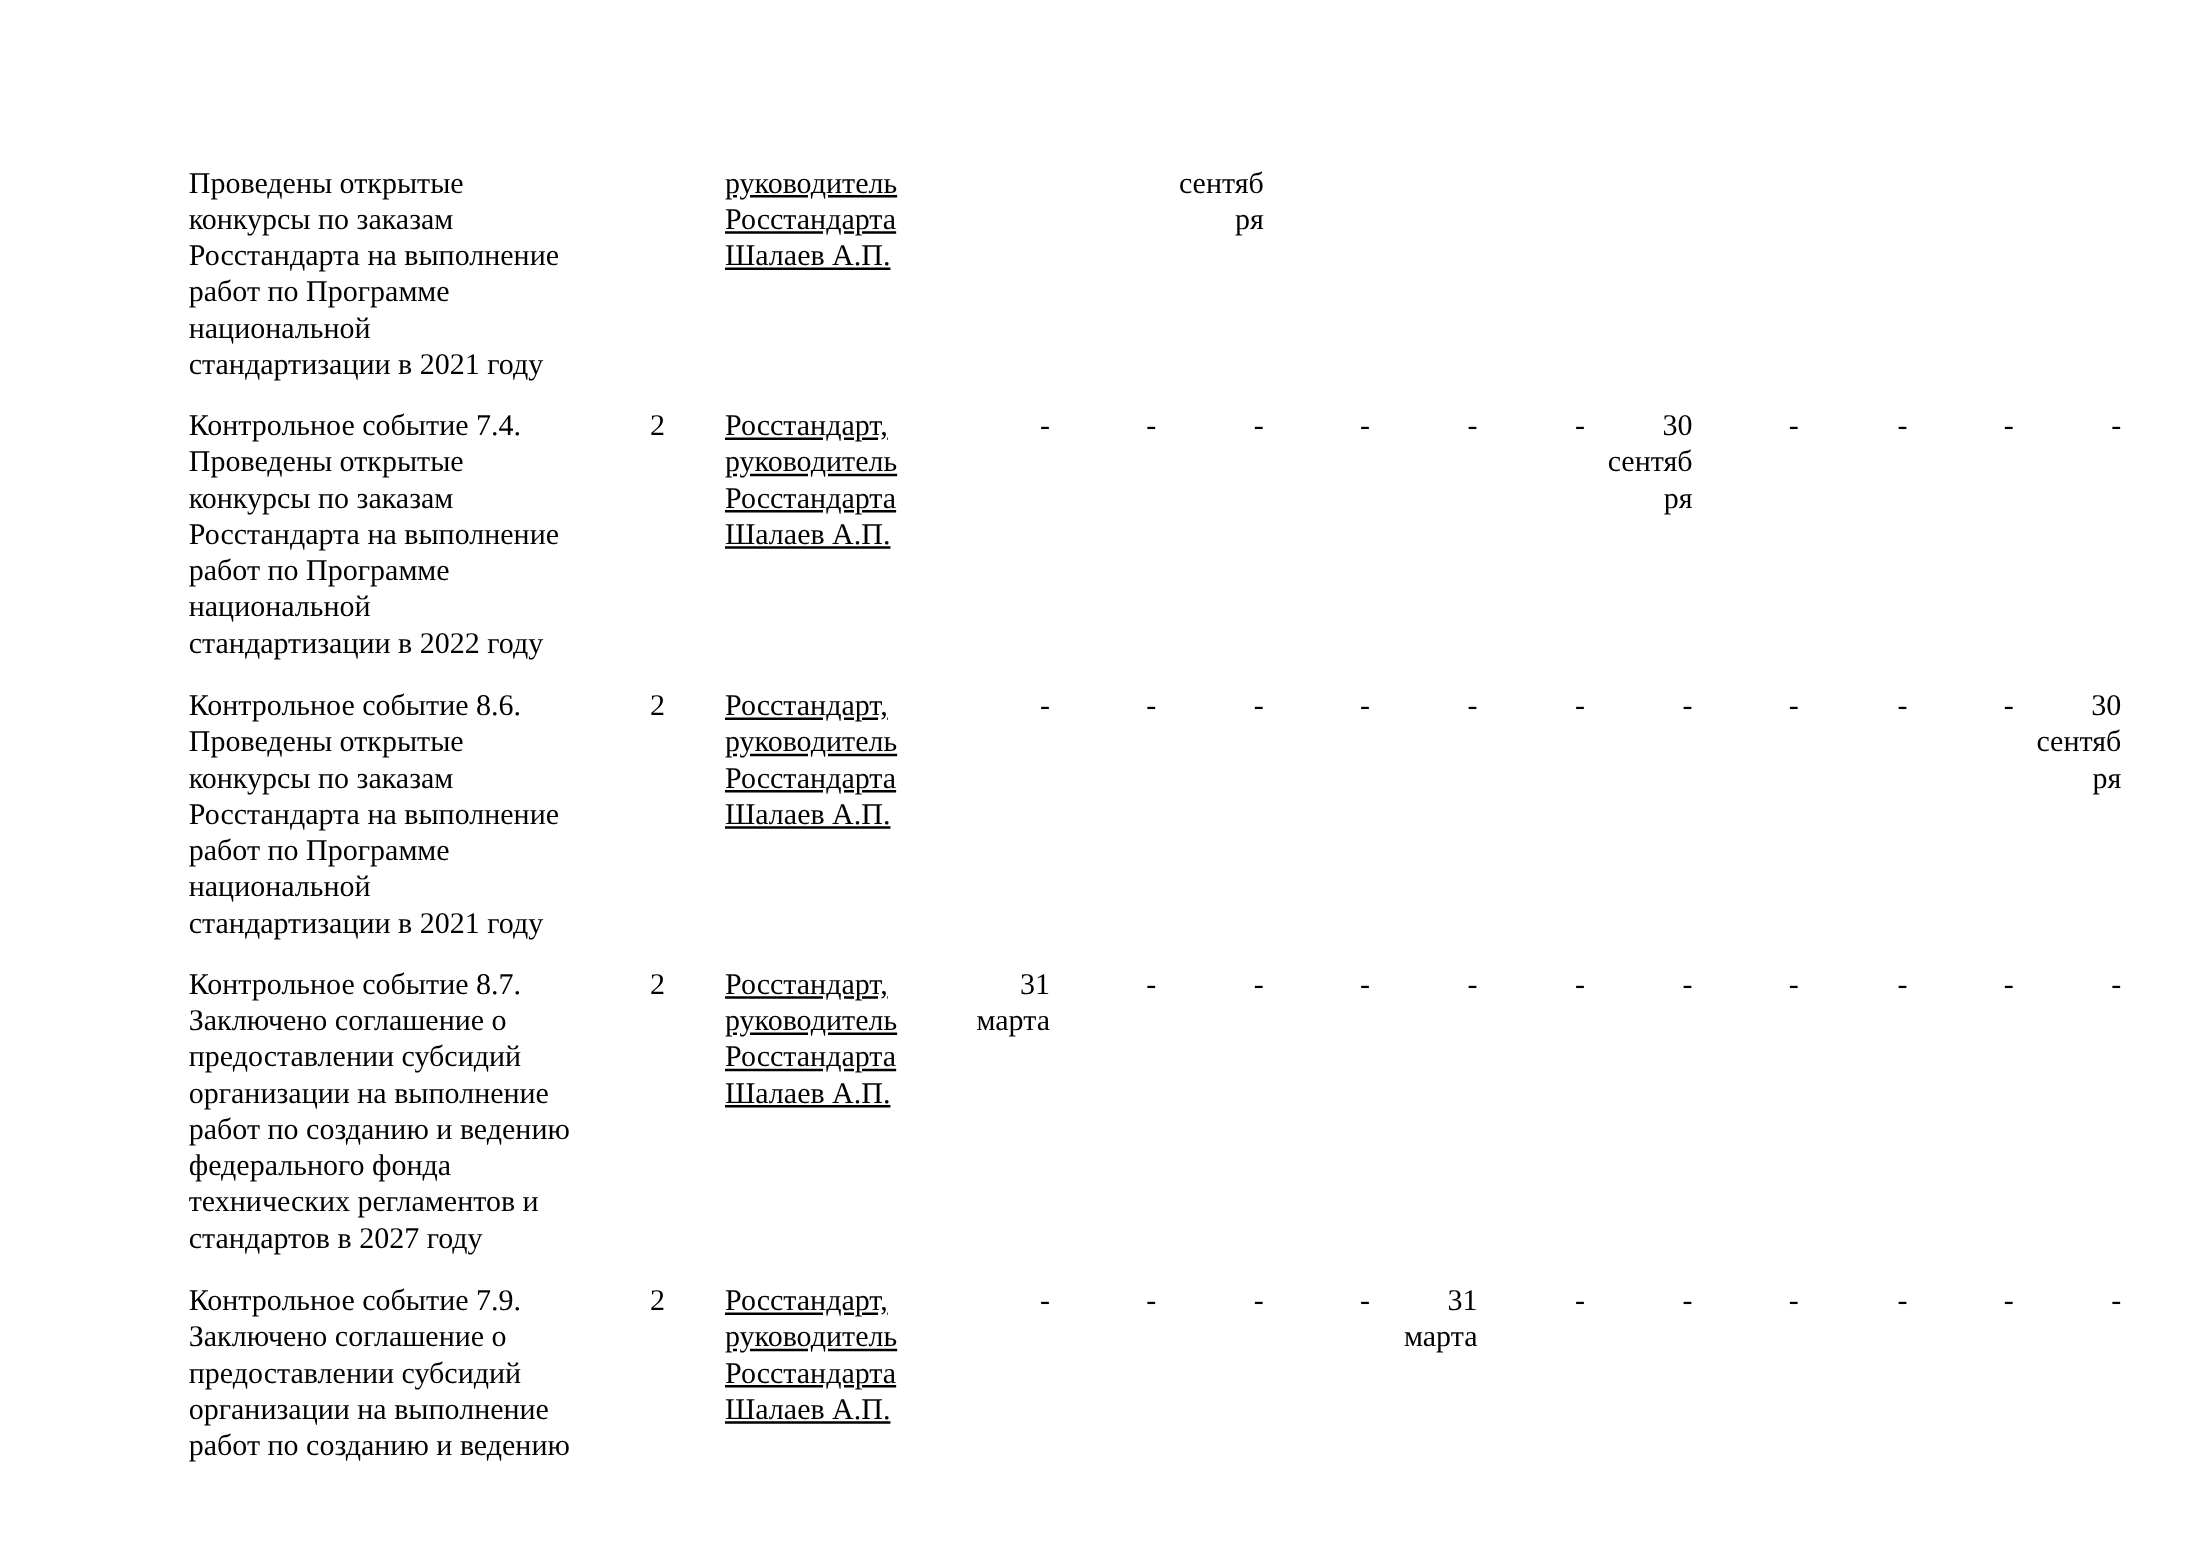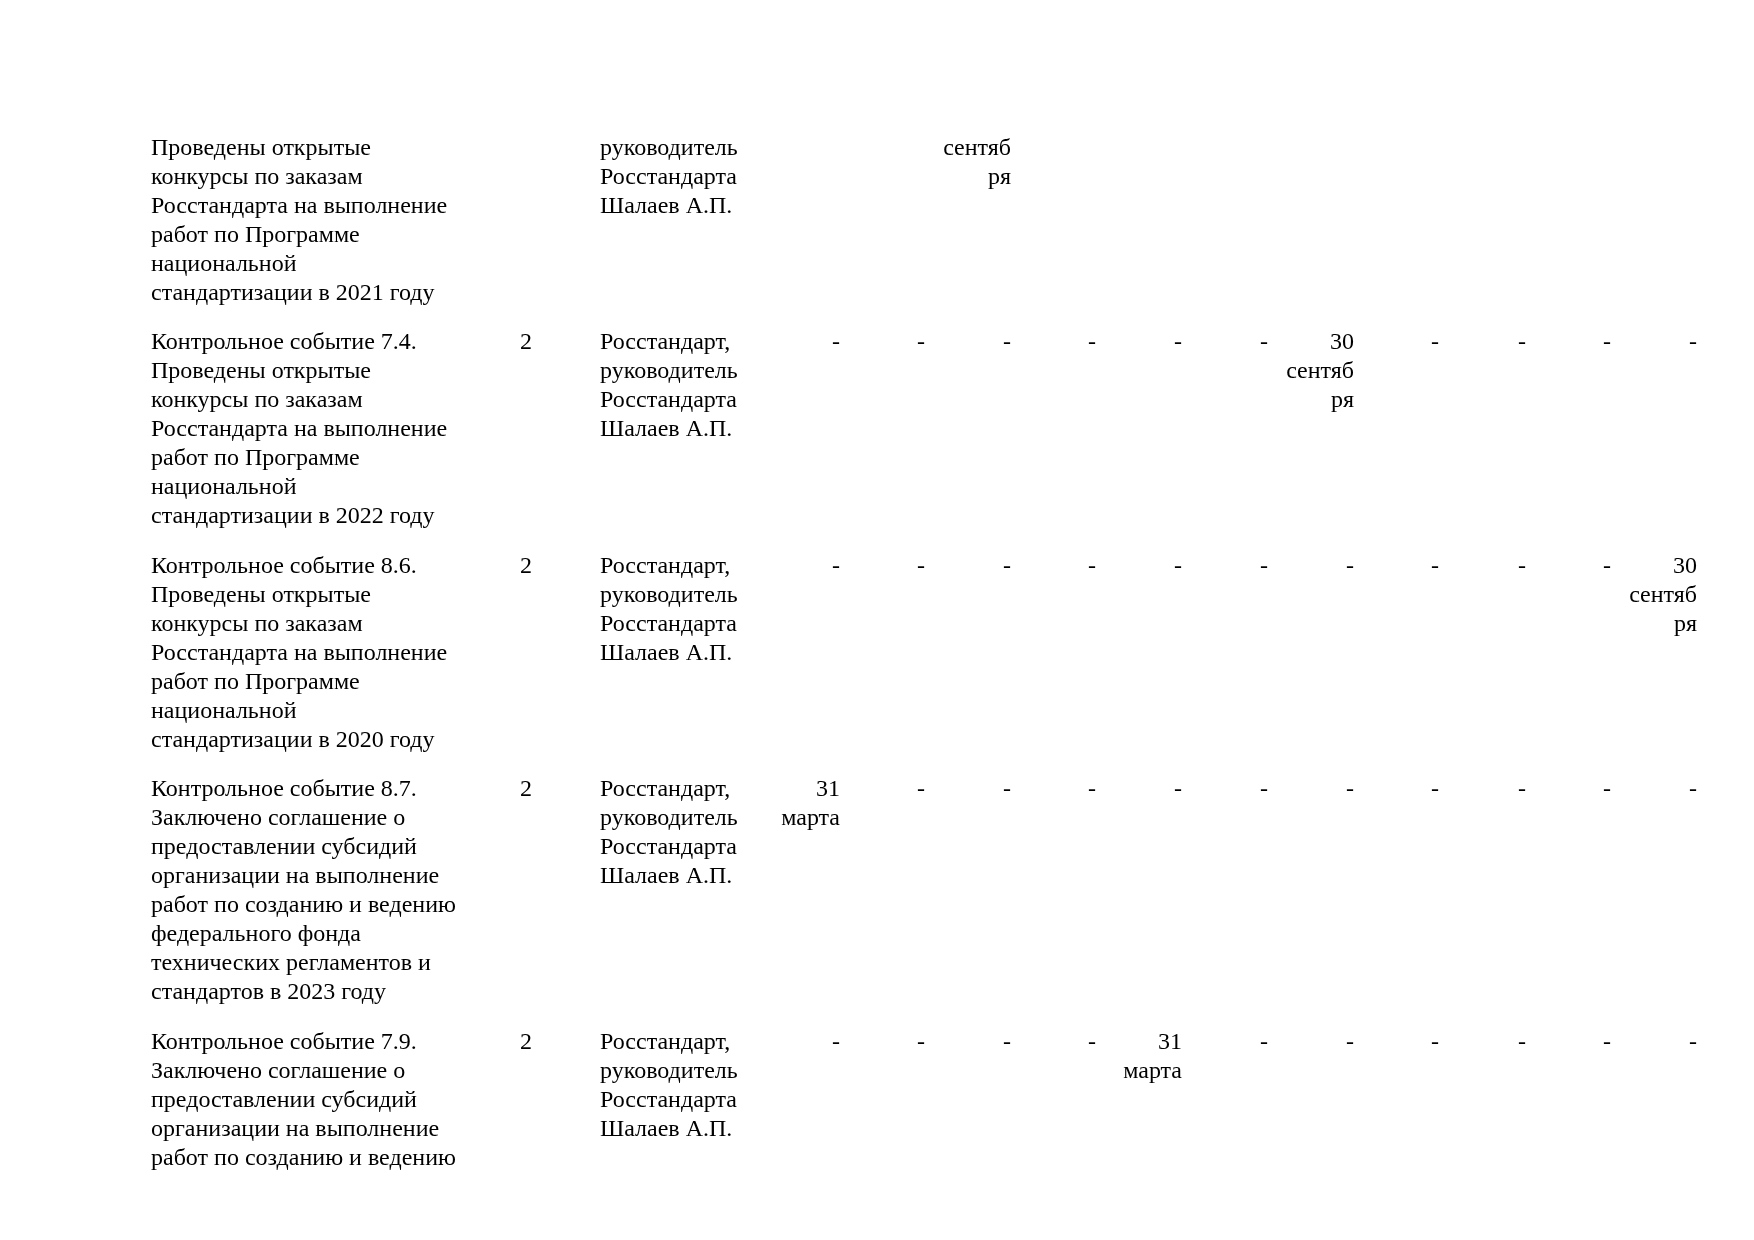--- a/index.html
+++ b/index.html
@@ -2,21 +2,21 @@
 <html><head>
 <meta charset="utf-8">
 <style>
   html, body { margin: 0; padding: 0; background: #ffffff; }
   body { width: 1754px; height: 1240px; position: relative; overflow: hidden;
          font-family: "Liberation Serif", "DejaVu Serif", serif; font-size: 24px; line-height: 29px; color: #000; }
   .row { position: absolute; left: 0; width: 1754px; }
   .cell { position: absolute; top: 0; white-space: pre-line; }
   .c-desc { left: 151px; width: 330px; }
   .c-level { left: 506px; width: 40px; text-align: center; }
-  .c-resp { left: 600px; width: 180px; }
+  .c-resp { left: 580px; width: 180px; text-decoration: underline; }
   .c-date { width: 84px; text-align: right; }
 </style>
 </head>
 <body>
 
 <div id="doc">
   <div class="row" style="top: 133px;">
     <div class="cell c-desc">Проведены открытые
 конкурсы по заказам
 Росстандарта на выполнение
@@ -71,21 +71,21 @@
       <div class="cell c-date" style="left: 1699px;">-</div>
     </div>
 
   <div class="row" style="top: 551px;">
     <div class="cell c-desc">Контрольное событие 8.6.
 Проведены открытые
 конкурсы по заказам
 Росстандарта на выполнение
 работ по Программе
 национальной
-стандартизации в 2020 году</div>
+стандартизации в 2021 году</div>
     <div class="cell c-level">2</div>
     <div class="cell c-resp">Росстандарт,
 руководитель
 Росстандарта
 Шалаев А.П.</div>
   <div class="cell c-date" style="left: 756px;">-</div>
       <div class="cell c-date" style="left: 841px;">-</div>
       <div class="cell c-date" style="left: 927px;">-</div>
       <div class="cell c-date" style="left: 1012px;">-</div>
       <div class="cell c-date" style="left: 1098px;">-</div>
@@ -101,21 +101,21 @@
     </div>
 
   <div class="row" style="top: 774px;">
     <div class="cell c-desc">Контрольное событие 8.7.
 Заключено соглашение о
 предоставлении субсидий
 организации на выполнение
 работ по созданию и ведению
 федерального фонда
 технических регламентов и
-стандартов в 2023 году</div>
+стандартов в 2027 году</div>
     <div class="cell c-level">2</div>
     <div class="cell c-resp">Росстандарт,
 руководитель
 Росстандарта
 Шалаев А.П.</div>
   <div class="cell c-date" style="left: 756px;">31
 марта</div>
       <div class="cell c-date" style="left: 841px;">-</div>
       <div class="cell c-date" style="left: 927px;">-</div>
       <div class="cell c-date" style="left: 1012px;">-</div>

